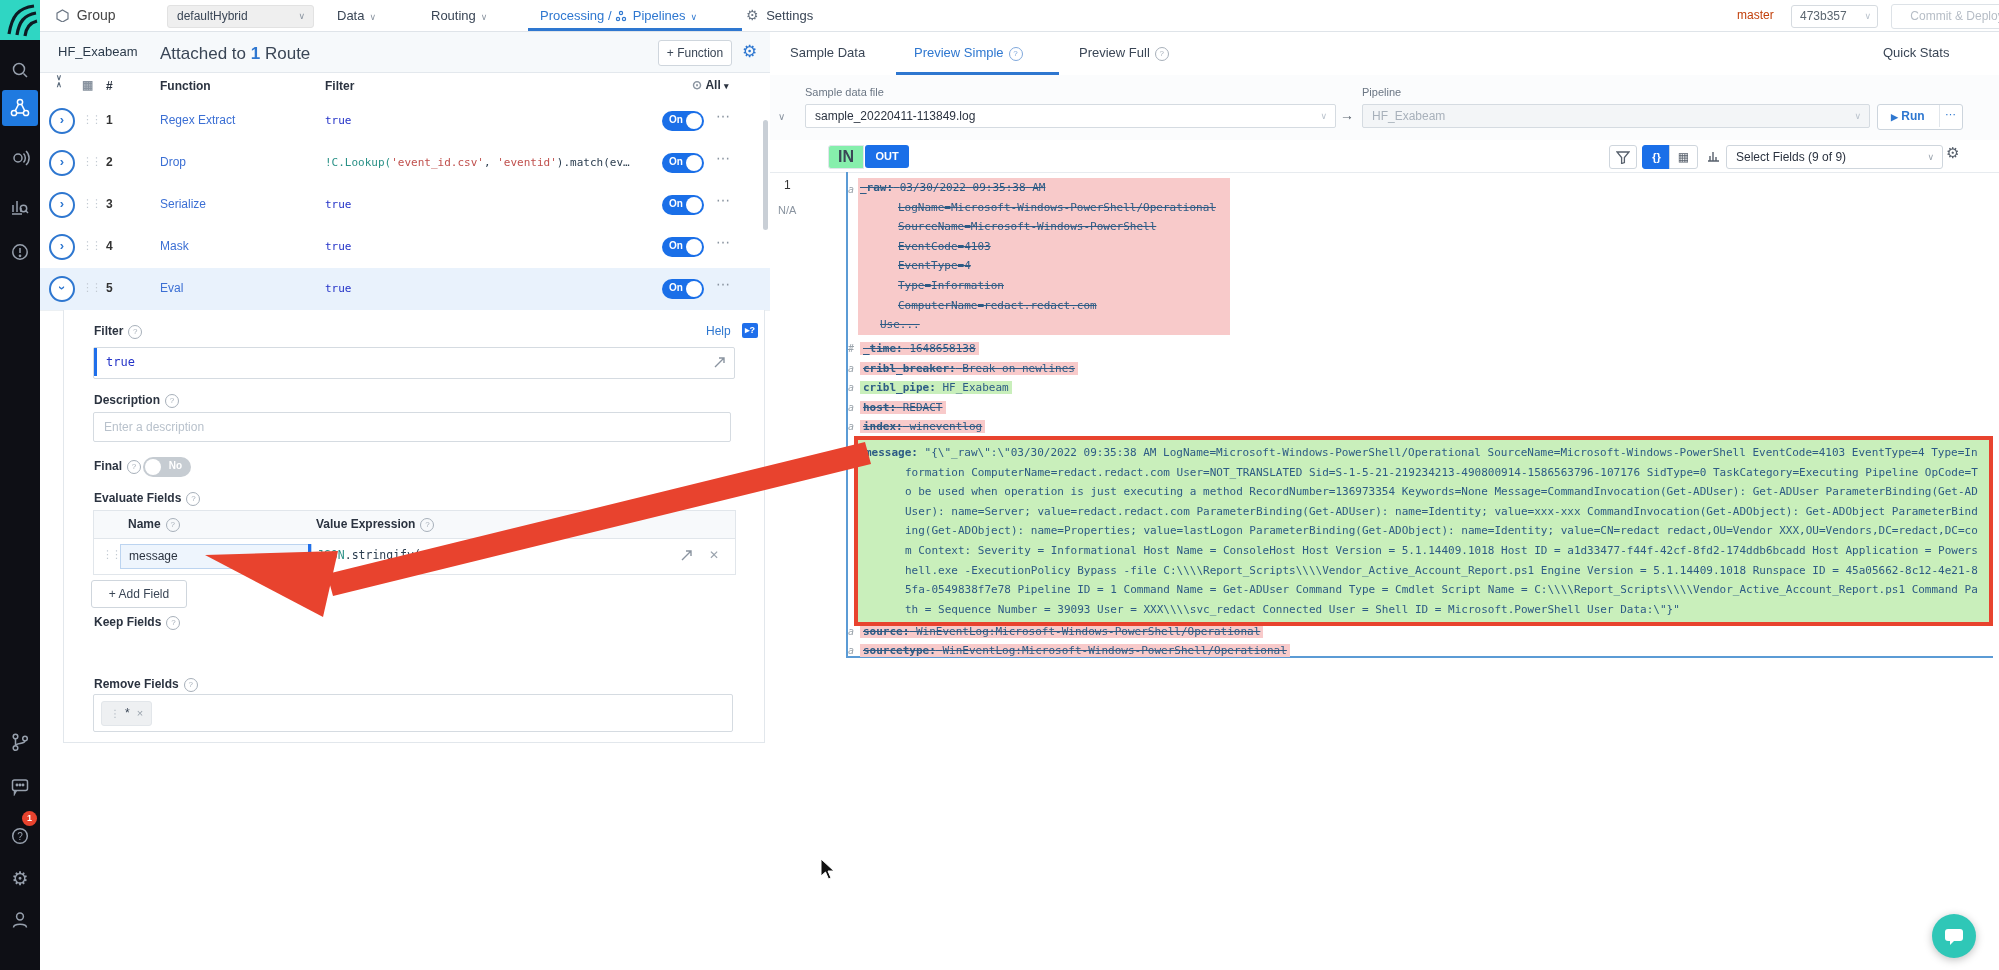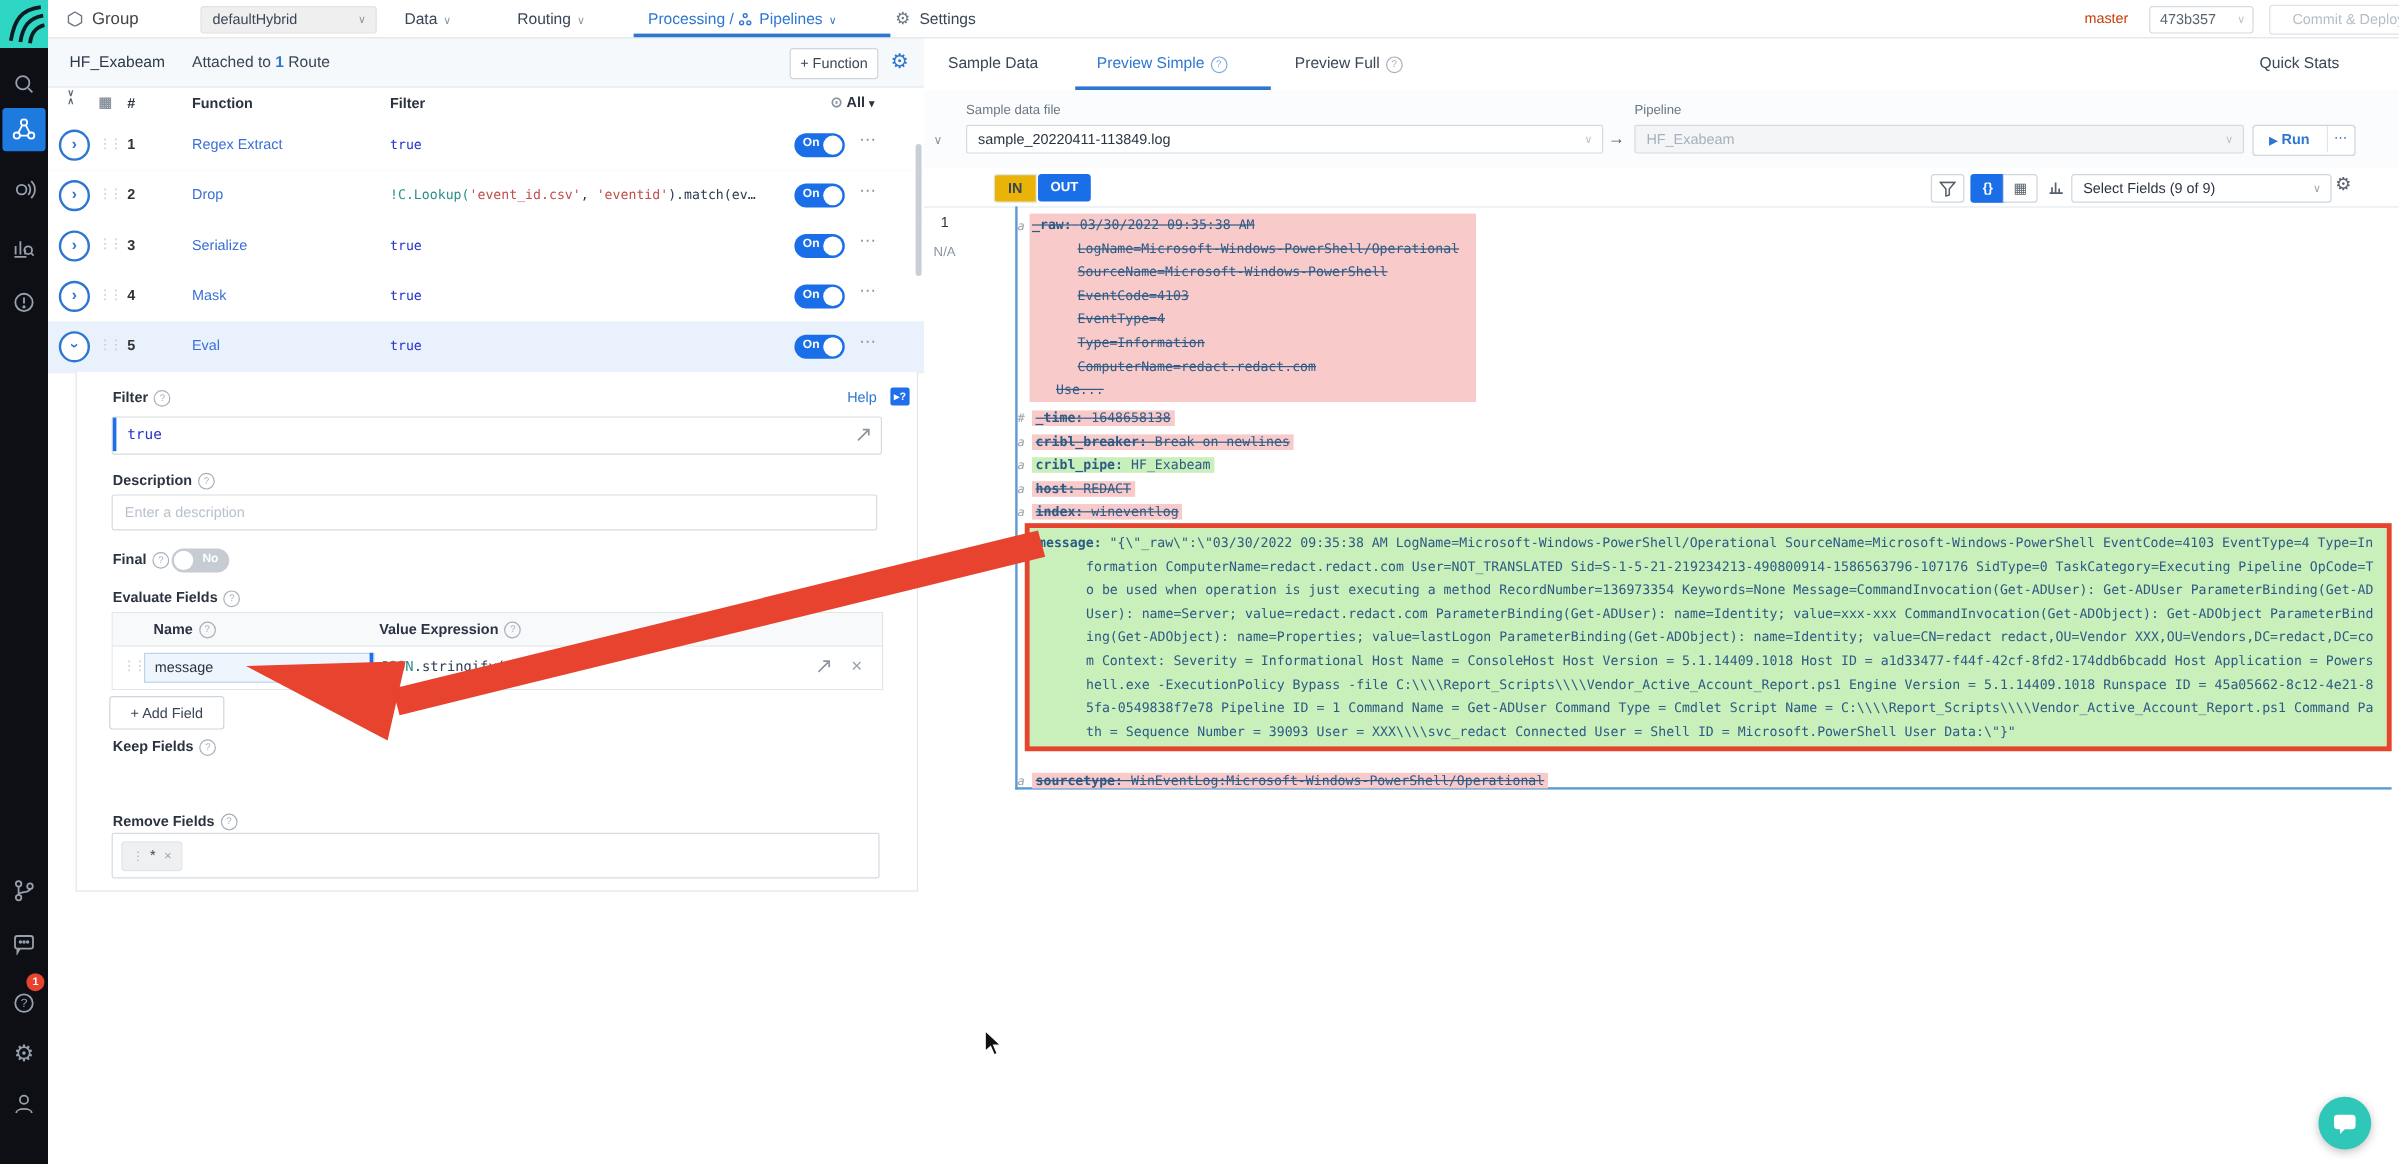--- a/index.html
+++ b/index.html
@@ -28,21 +28,21 @@
   .sbicon svg{stroke:#97a0ad;fill:none;stroke-width:1.5}
   .sbtile{position:absolute;left:2px;width:36px;height:36px;background:#1f7ae0;border-radius:3px;display:flex;align-items:center;justify-content:center;cursor:pointer}
   .sbtile svg{stroke:#fff;fill:none;stroke-width:1.5}
   .badge{position:absolute;left:22px;top:-7px;min-width:15px;height:15px;background:#e8432e;color:#fff;border-radius:8px;
          font-size:9px;line-height:15px;text-align:center;font-weight:bold}
   .gearglyph{font-size:19px;color:#97a0ad;line-height:1}
   
   .lpanel{left:40px;top:31px;width:730px;height:939px;background:#fff;border-right:1px solid #d9dee3}
   .lheader{position:absolute;left:0;top:0;width:730px;height:41px;background:#f6f9fb;border-bottom:1px solid #e3e8ed}
   .ptitle{position:absolute;left:18px;top:13px;font-size:13px;color:#2b3a4a}
-  .psub{position:absolute;left:120px;top:13px;font-size:13px;color:#3a4656}
+  .psub{position:absolute;left:120px;top:13px;font-size:17px;color:#3a4656}
   .bluenum{color:#2e77d0;font-weight:bold}
   .funcbtn{position:absolute;left:618px;top:9px;width:72px;height:24px;border:1px solid #cfd6dd;border-radius:3px;background:#fff;
            line-height:24px;text-align:center;font-size:12px;color:#3a4656;cursor:pointer}
   .hgear{position:absolute;left:702px;top:10px;font-size:17px;color:#2e77d0;cursor:pointer;line-height:22px}
   .thead{position:absolute;left:0;top:41px;width:730px;height:28px;border-bottom:1px solid #e7ebef;font-size:12px;font-weight:bold;color:#2b3340}
   .collapse2{position:absolute;left:16px;top:2px;font-size:8px;color:#5b6b7c;line-height:7px;text-align:center;cursor:pointer}
   .colicon{position:absolute;left:42px;top:6px;color:#8a94a0;font-size:12px;cursor:pointer}
   .frow{position:absolute;left:0;width:730px;height:42px;border-bottom:1px solid #ecf0f3;background:#fff}
   .frow.sel{background:#e9f2fc}
   .rail{position:absolute;left:21px;top:90px;width:2px;height:168px;background:#2e77d0}
@@ -104,22 +104,22 @@
   .slabel{position:absolute;top:11px;font-size:11px;color:#6b7684}
   .seldrop{position:absolute;top:29px;height:22px;border:1px solid #d5dbe1;border-radius:2px;background:#fff;line-height:22px;
            padding-left:9px;font-size:12px;color:#2b3340;cursor:pointer}
   .seldrop .car{position:absolute;right:8px;color:#b9c2cc;font-size:9px}
   .seldrop.dis{background:#f3f5f7;color:#a8b1bb;cursor:default}
   .runbtn{position:absolute;left:1107px;top:29px;width:84px;height:24px;border:1px solid #cdd5dd;border-radius:3px;background:#fff;cursor:pointer}
   .runbtn .rt{position:absolute;left:13px;top:4px;color:#2e77d0;font-size:12px;font-weight:bold}
   .runbtn .dv{position:absolute;left:61px;top:0;width:1px;height:22px;background:#e1e6eb}
   .runbtn .dd{position:absolute;left:67px;top:3px;color:#2e77d0;font-size:11px}
   .iorow{position:absolute;left:0;top:109px;width:1229px;height:32px;background:#fff;border-bottom:1px solid #e7ebef}
-  .inbtn{position:absolute;left:58px;top:5px;width:34px;height:22px;border:1px solid #e1e6eb;border-radius:3px 0 0 3px;background:#eab308;
-         line-height:22px;text-align:center;font-size:12px;font-weight:bold;color:#3a4656;cursor:pointer}
+  .inbtn{position:absolute;left:58px;top:5px;width:34px;height:22px;border:1px solid #e1e6eb;border-radius:3px 0 0 3px;background:#86efac;
+         line-height:22px;text-align:center;font-size:16px;font-weight:bold;color:#3a4656;cursor:pointer}
   .outbtn{position:absolute;left:95px;top:5px;width:44px;height:23px;border-radius:3px;background:#1a6fe8;
          line-height:23px;text-align:center;font-size:11px;font-weight:bold;color:#fff;cursor:pointer}
   .iconbox{position:absolute;top:5px;height:22px;border:1px solid #cfd6dd;border-radius:3px;background:#fff;cursor:pointer;display:flex;align-items:center;justify-content:center}
   .segblue{background:#1a6fe8;border-color:#1a6fe8;color:#fff;font-weight:bold;font-size:11px}
   .fieldsel{position:absolute;left:956px;top:5px;width:206px;height:22px;border:1px solid #cfd6dd;border-radius:3px;background:#fff;
             line-height:22px;padding-left:9px;font-size:12px;color:#2b3340;cursor:pointer}
   .fieldsel .car{position:absolute;right:8px;color:#9aa3ad;font-size:9px}
   
   .ev{font-family:"DejaVu Sans Mono",monospace;font-size:11px;color:#2d5b85;line-height:19.6px;white-space:nowrap}
   .lnum{position:absolute;left:14px;top:147px;font-size:12px;color:#333}
@@ -458,20 +458,21 @@
   <div class="evline ev" style="top:328px"><span class="tg">a</span><span class="del"><span class="fname">cribl_breaker:</span> <span>Break on newlines</span></span></div>
   <div class="evline ev" style="top:347px"><span class="tg">a</span><span class="add"><span class="fname">cribl_pipe:</span> <span>HF_Exabeam</span></span></div>
   <div class="evline ev" style="top:367px"><span class="tg">a</span><span class="del"><span class="fname">host:</span> <span>REDACT</span></span></div>
   <div class="evline ev" style="top:386px"><span class="tg">a</span><span class="del"><span class="fname">index:</span> <span>wineventlog</span></span></div>
 
   <span class="abs ev tg" style="left:72px;top:411px">a</span>
   <div class="msgbox">
     <div class="msgtext ev"><span class="fname">message:</span> <span>"{\"_raw\":\"03/30/2022 09:35:38 AM LogName=Microsoft-Windows-PowerShell/Operational SourceName=Microsoft-Windows-PowerShell EventCode=4103 EventType=4 Type=Information ComputerName=redact.redact.com User=NOT_TRANSLATED Sid=S-1-5-21-219234213-490800914-1586563796-107176 SidType=0 TaskCategory=Executing Pipeline OpCode=To be used when operation is just executing a method RecordNumber=136973354 Keywords=None Message=CommandInvocation(Get-ADUser): Get-ADUser ParameterBinding(Get-ADUser): name=Server; value=redact.redact.com ParameterBinding(Get-ADUser): name=Identity; value=xxx-xxx CommandInvocation(Get-ADObject): Get-ADObject ParameterBinding(Get-ADObject): name=Properties; value=lastLogon ParameterBinding(Get-ADObject): name=Identity; value=CN=redact redact,OU=Vendor XXX,OU=Vendors,DC=redact,DC=com Context: Severity = Informational Host Name = ConsoleHost Host Version = 5.1.14409.1018 Host ID = a1d33477-f44f-42cf-8fd2-174ddb6bcadd Host Application = Powershell.exe -ExecutionPolicy Bypass -file C:\\\\Report_Scripts\\\\Vendor_Active_Account_Report.ps1 Engine Version = 5.1.14409.1018 Runspace ID = 45a05662-8c12-4e21-85fa-0549838f7e78 Pipeline ID = 1 Command Name = Get-ADUser Command Type = Cmdlet Script Name = C:\\\\Report_Scripts\\\\Vendor_Active_Account_Report.ps1 Command Path = Sequence Number = 39093 User = XXX\\\\svc_redact Connected User = Shell ID = Microsoft.PowerShell User Data:\"}"</span> <span class="lnk"></span></div>
   </div>
 
+  <div class="evline ev" style="top:591px"><span class="tg">a</span><span class="del"><span class="fname">source:</span> <span>WinEventLog:Microsoft-Windows-PowerShell/Operational</span></span></div>
   <div class="evline ev" style="top:610px"><span class="tg">a</span><span class="del"><span class="fname">sourcetype:</span> <span>WinEventLog:Microsoft-Windows-PowerShell/Operational</span></span></div>
 </div>
 
 <svg class="abs overlay" viewBox="0 0 1999 970">
   <polygon points="865,442 871,464 333,596 327,574" fill="#e8432e"></polygon>
   <polygon points="205,555 338,551 323,617" fill="#e8432e"></polygon>
 </svg>
 
 <svg class="abs" style="left:820px;top:858px;z-index:60;pointer-events:none" width="22" height="24">
   <polygon points="1,1 1,18 5.5,14 8.5,21 11,20 8,13 14,13" fill="#111" stroke="#fff" stroke-width="1"></polygon>

